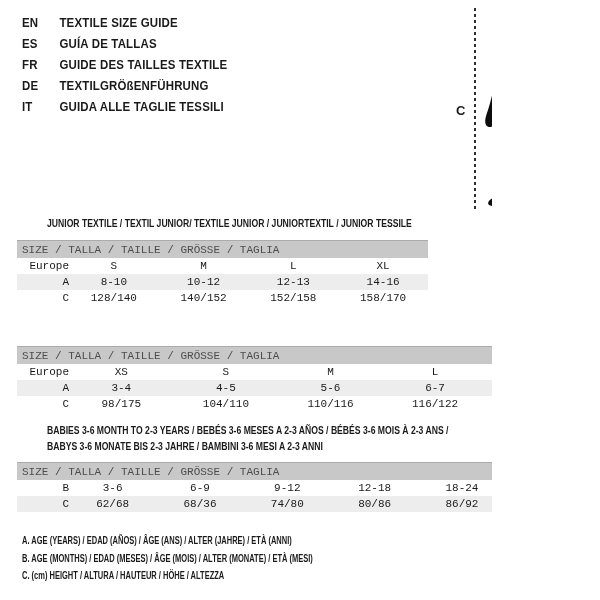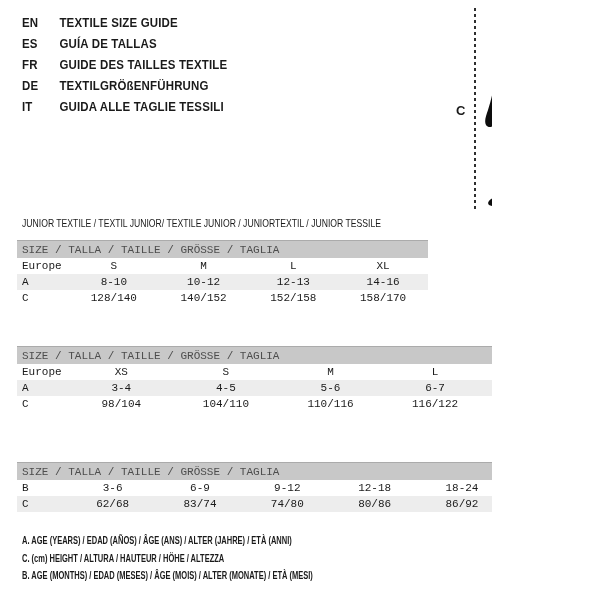--- a/index.html
+++ b/index.html
@@ -18,31 +18,31 @@
 
   
   .dash-line {
     position: absolute; left: 474px; top: 8px; width: 2px; height: 204px;
     background: repeating-linear-gradient(to bottom, #2e2e2e 0 3px, transparent 3px 6px);
   }
   .c-label { position: absolute; left: 456px; top: 103px; font-weight: bold; font-size: 13px; }
   .baby-svg { position: absolute; left: 482px; top: 10px; width: 102px; height: 200px; }
 
   
-  .sec-title { position: absolute; font-weight: normal; font-size: 11.5px; line-height: 16px; }
+  .sec-title { position: absolute; font-weight: bold; font-size: 11.5px; line-height: 16px; margin-left: 25px; }
   sub.size-sub { font-size: 8px; vertical-align: -2px; }
 
   
   table.size-table { position: absolute; border-collapse: collapse; table-layout: fixed; }
   table.size-table td { padding: 0; font-size: 11px; height: 16px; color: #1a1a1a; font-family: Liberation Mono, monospace; }
   table.size-table td.bar {
     background: var(--bar-bg, #c8c8c8); color: var(--bar-text, #4d4d4d);
     height: 17px; padding-left: 5px; border-top: 1px solid #ababab; font-size: 11px;
   }
-  table.size-table td.lbl { padding-left: 5px; text-align: left; }
+  table.size-table td.lbl { padding-left: 5px; text-align: right; }
   table.size-table td.val { text-align: center; }
   table.size-table tbody tr:nth-child(even) td { background: var(--alt-row, #ededed); }
 
   #junior-table   { left: 17px; top: 240px; width: 411px; }
   #children-table { left: 17px; top: 346px; width: 575px; }
   #babies-table   { left: 17px; top: 462px; width: 576px; }
 
   
   .legend { position: absolute; left: 22px; top: 535px; font-weight: bold; font-size: 10px; }
   .legend-line { height: 17.5px; }
@@ -159,29 +159,33 @@
         <tr>
           <td class="lbl">A</td>
           <td class="val">3-4</td>
           <td class="val">4-5</td>
           <td class="val">5-6</td>
           <td class="val">6-7</td>
           <td class="val">4-8</td>
         </tr>
         <tr>
           <td class="lbl">C</td>
-          <td class="val">98/104</td>
+          <td class="val">98/175</td>
           <td class="val">104/110</td>
           <td class="val">110/116</td>
           <td class="val">116/122</td>
           <td class="val">122/128</td>
         </tr>
       </tbody>
     </table>
 
+  <div class="sec-title" style="left:22px; top:422px;">
+    <div><span class="cond">BABIES 3-6 MONTH TO 2-3 YEARS / BEBÉS 3-6 MESES A 2-3 AÑOS / BÉBÉS 3-6 MOIS À 2-3 ANS /</span></div>
+    <div><span class="cond">BABYS 3-6 MONATE BIS 2-3 JAHRE / BAMBINI 3-6 MESI A 2-3 ANNI</span></div>
+  </div>
   <table id="babies-table" class="size-table">
       <colgroup>
         <col style="width: 52px;">
         <col>
         <col>
         <col>
         <col>
         <col>
         <col>
       </colgroup>
@@ -196,28 +200,28 @@
           <td class="val">3-6</td>
           <td class="val">6-9</td>
           <td class="val">9-12</td>
           <td class="val">12-18</td>
           <td class="val">18-24</td>
           <td class="val">24-36</td>
         </tr>
         <tr>
           <td class="lbl">C</td>
           <td class="val">62/68</td>
-          <td class="val">83/74</td>
+          <td class="val">68/36</td>
           <td class="val">74/80</td>
           <td class="val">80/86</td>
           <td class="val">86/92</td>
           <td class="val">92/98</td>
         </tr>
       </tbody>
     </table>
 
   <div class="legend">
     <div class="legend-line"><span class="cond">A. AGE (YEARS) / EDAD (AÑOS) / ÂGE (ANS) / ALTER (JAHRE) / ETÀ (ANNI)</span></div>
+    <div class="legend-line"><span class="cond">B. AGE (MONTHS) / EDAD (MESES) / ÂGE (MOIS) / ALTER (MONATE) / ETÀ (MESI)</span></div>
     <div class="legend-line"><span class="cond">C. (cm) HEIGHT / ALTURA / HAUTEUR / HÖHE / ALTEZZA</span></div>
-    <div class="legend-line"><span class="cond">B. AGE (MONTHS) / EDAD (MESES) / ÂGE (MOIS) / ALTER (MONATE) / ETÀ (MESI)</span></div>
   </div>
 
 </div>
 
 </body></html>

